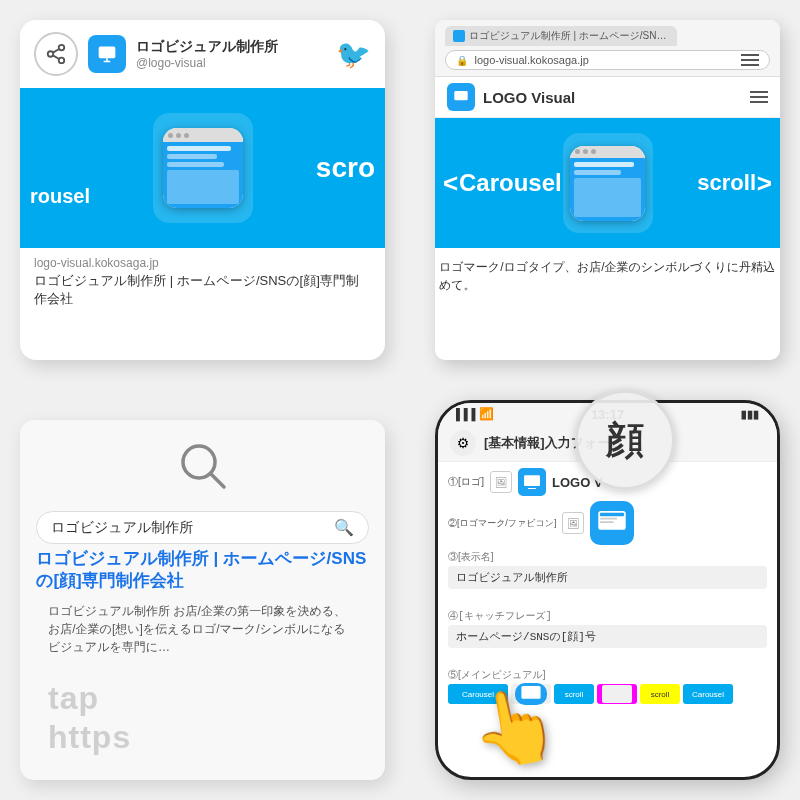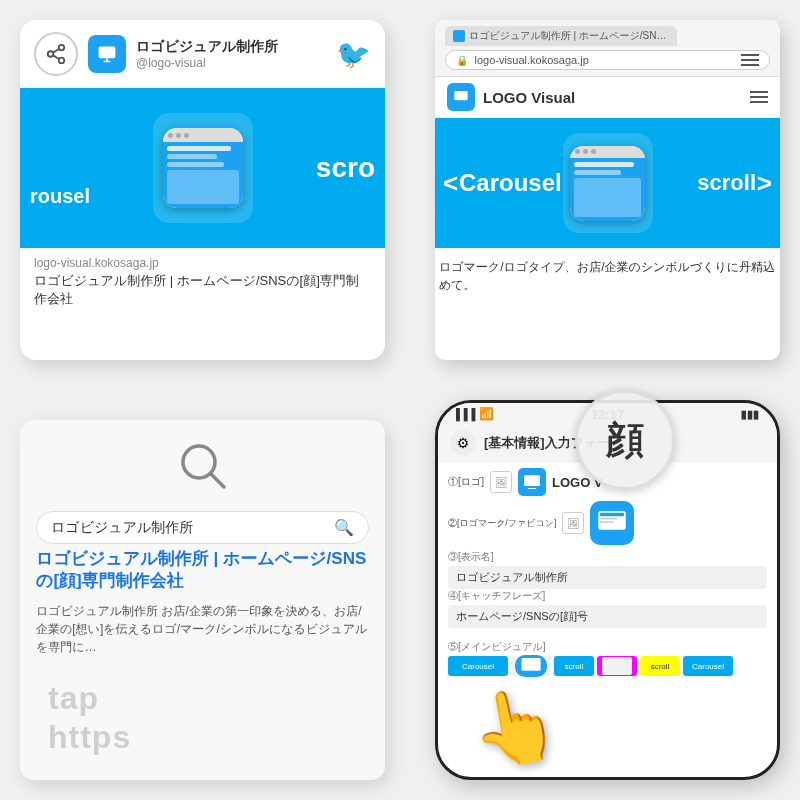--- a/index.html
+++ b/index.html
@@ -245,21 +245,21 @@
     .result-url-text { font-size: 12px; color: #555; }
     .result-dropdown { font-size: 10px; color: #555; margin-left: 2px; }
     .result-title {
       padding: 4px 16px;
       font-size: 17px;
       color: #1a73e8;
       font-weight: bold;
       line-height: 1.3;
     }
     .result-desc {
-      padding: 6px 16px;
+      padding: 6px 28px;
       font-size: 12px;
       color: #555;
       line-height: 1.5;
     }
     .tap-page-label {
       position: absolute;
       bottom: 24px;
       left: 28px;
       font-size: 32px;
       font-weight: bold;
@@ -563,26 +563,26 @@
       <div class="form-icon-large">
         <svg width="28" height="24" viewBox="0 0 32 28" fill="white">
           <rect x="0" y="0" width="32" height="22" rx="3"></rect>
           <rect x="2" y="2" width="28" height="4" rx="1" fill="#1da1f2"></rect>
           <rect x="2" y="8" width="20" height="2" rx="1" fill="#ccc"></rect>
           <rect x="2" y="12" width="16" height="2" rx="1" fill="#ccc"></rect>
         </svg>
       </div>
     </div>
 
-    <div style="margin-bottom:0;">
+    <div style="margin-bottom:20px;">
       <div class="form-section-label">③[表示名]</div>
       <div class="form-input-field">ロゴビジュアル制作所</div>
     </div>
 
-    <div style="margin-bottom:12px;">
+    <div style="margin-bottom:20px;font-family:Liberation Mono, monospace;">
       <div class="form-section-label">④[キャッチフレーズ]</div>
       <div class="form-input-field">ホームページ/SNSの[顔]号</div>
     </div>
 
     <div>
       <div class="form-section-label">⑤[メインビジュアル]</div>
       <div class="mini-banner-row">
         <div class="mini-banner" style="background:#00aaee;width:60px;">Carousel</div>
         <div class="mini-banner" style="background:#f0f0f0;width:40px;color:#333;">
           <div class="form-icon-large" style="width:32px;height:22px;">

